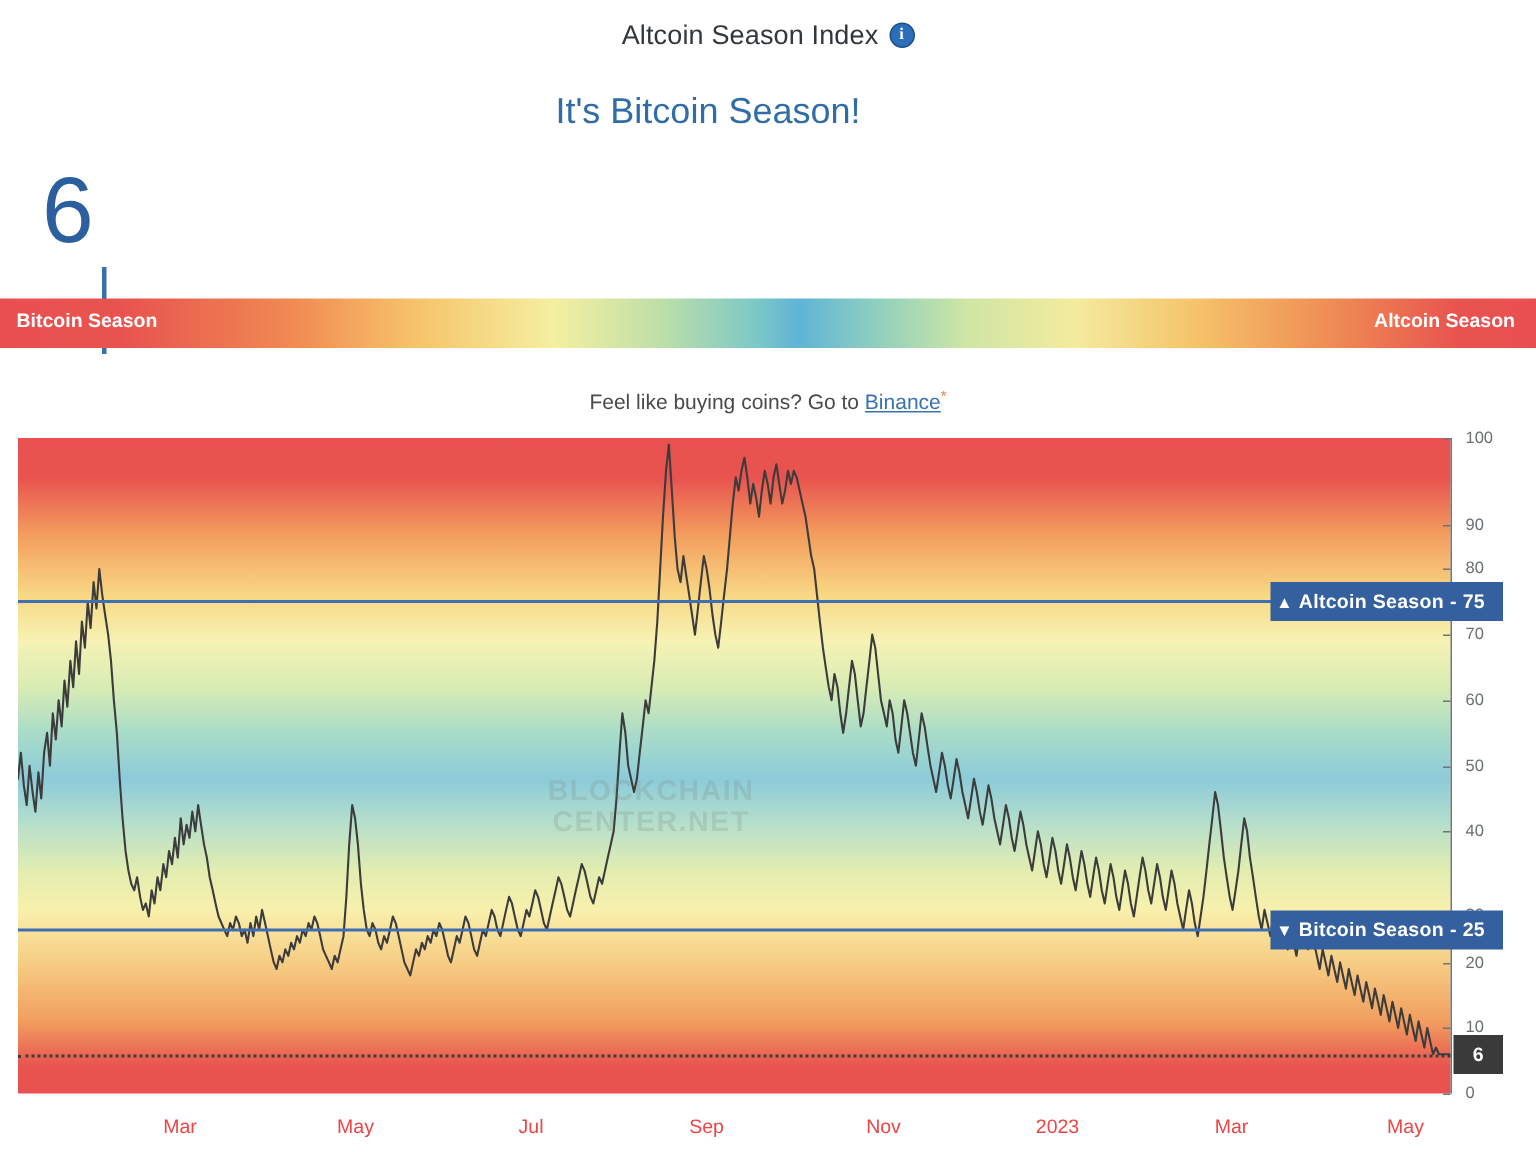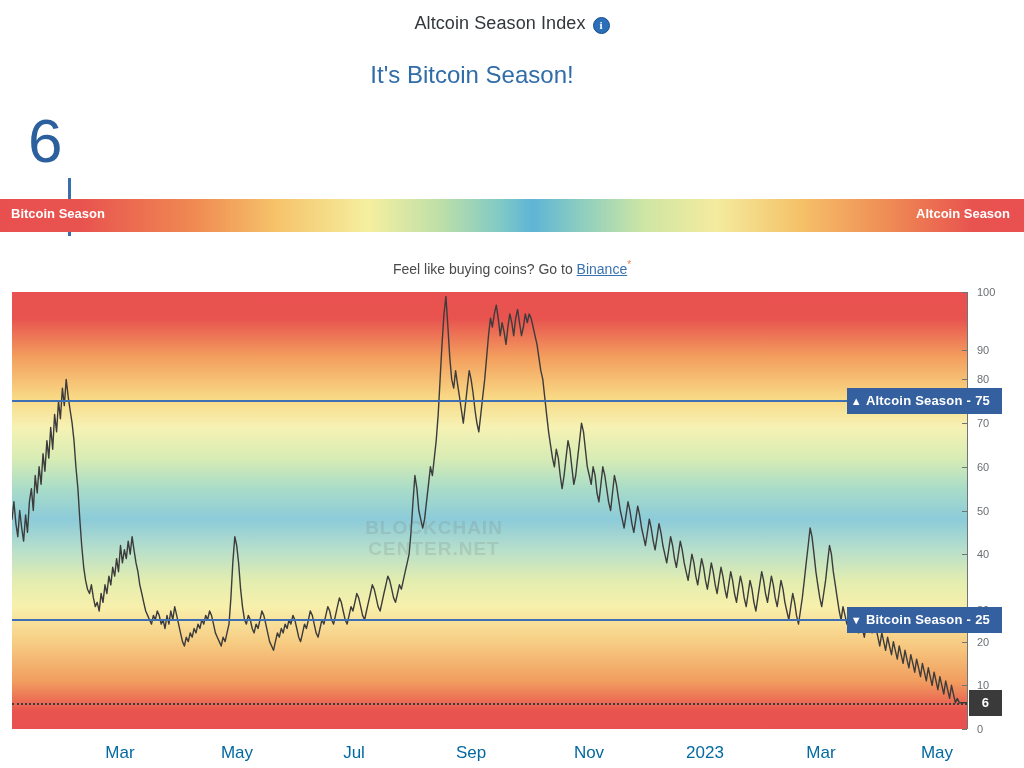--- a/index.html
+++ b/index.html
@@ -7,21 +7,21 @@
     width: 1024px; height: 768px;
     background: #ffffff;
     font-family: "Liberation Sans", sans-serif;
     overflow: hidden;
   }
   .page { position: relative; width: 1024px; height: 768px; }
 
   
   .title-row {
     position: absolute; top: 13px; left: 0; width: 1024px;
-    display: flex; align-items: flex-end; justify-content: center; gap: 7px;
+    display: flex; align-items: center; justify-content: center; gap: 7px;
   }
   .title-text {
     font-size: 18px; color: #32373c; letter-spacing: .1px;
   }
   .info-icon {
     width: 17px; height: 17px; border-radius: 50%;
     background: #2a6fb8;
     border: 1.5px solid #1b4e87;
     display: inline-flex; align-items: center; justify-content: center;
     color: #fff; font-size: 11px; font-weight: bold;
@@ -159,21 +159,21 @@
     font-size: 19px; font-weight: bold; line-height: 21px;
     letter-spacing: 1px; text-align: center;
     pointer-events: none;
   }
 
   .xaxis {
     position: absolute; left: 0; top: 738px; width: 1024px; height: 30px;
   }
   .xtick {
     position: absolute; top: 5px;
-    font-size: 17px; color: #0369a1;
+    font-size: 13px; color: #ef4444;
     transform: translateX(-50%);
   }
 </style>
 </head>
 <body>
 
 <div class="page">
 
   <div class="title-row">
     <span class="title-text">Altcoin Season Index</span>

